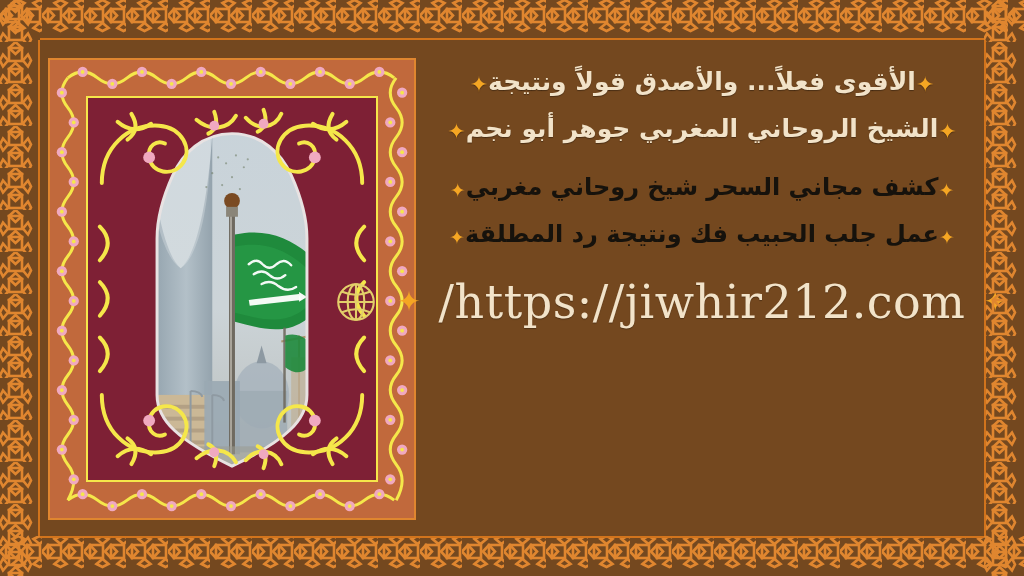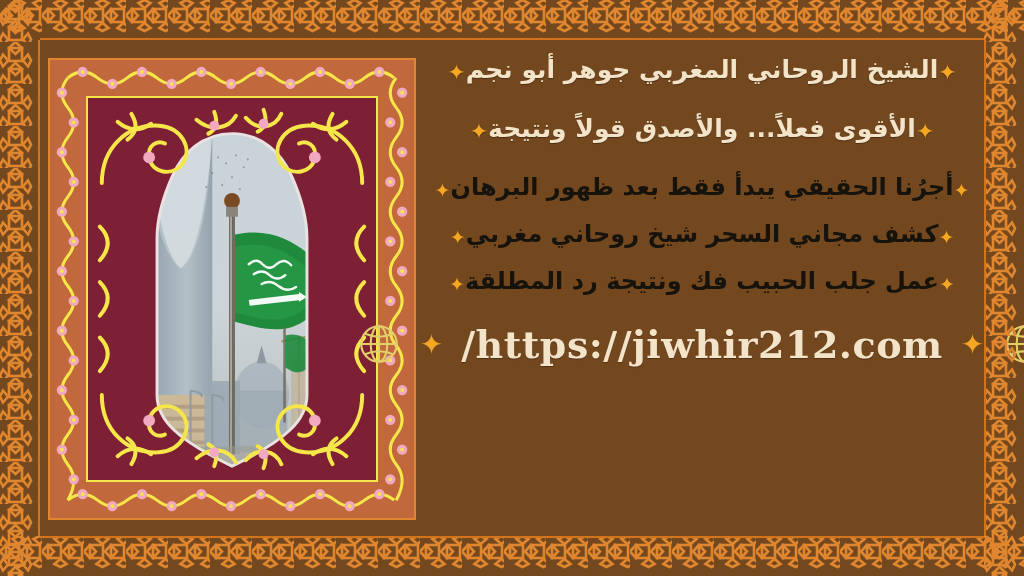--- a/index.html
+++ b/index.html
@@ -107,21 +107,21 @@
     margin-top:8px;
     width:100%;
     display:flex;align-items:center;justify-content:center;gap:18px;
     direction:ltr;
   }
   .globe{width:46px;height:46px;flex:0 0 auto;}
   .globe svg{display:block;width:100%;height:100%;}
   .urltext{
     color:#f2e3c9;
     font-family:"DejaVu Serif","Liberation Serif",serif;
-    font-size:38px;font-weight:bold;
+    font-size:46px;font-weight:normal;
     letter-spacing:.5px;
     text-shadow:0 1px 1px rgba(0,0,0,.3);
     white-space:nowrap;
   }
   .urlspark{color:#f5a623;font-size:28px;}
 </style>
 </head>
 <body>
 
 <div class="poster">
@@ -379,33 +379,30 @@
             <circle cx="178" cy="26" r="5"></circle>
           <circle cx="128" cy="358" r="5"></circle>
             <circle cx="178" cy="360" r="5"></circle>
         </g>
       </svg>
     </div>
   </div>
 
   <div class="content">
 
+    <div class="headline h2">
+      <span class="spark">✦</span><span>الأقوى فعلاً... والأصدق قولاً ونتيجة</span><span class="spark">✦</span>
+    </div>
+
     <div class="headline h1">
       <span class="spark">✦</span><span>الشيخ الروحاني المغربي جوهر أبو نجم</span><span class="spark">✦</span>
     </div>
 
-    <div class="headline h2">
-      <span class="spark">✦</span><span>الأقوى فعلاً... والأصدق قولاً ونتيجة</span><span class="spark">✦</span>
-    </div>
-
 
     <div class="bullets">
-      <div class="bline">
-        <span class="spark sm">✦</span><span>أجرُنا الحقيقي يبدأ فقط بعد ظهور البرهان</span><span class="spark sm">✦</span>
-      </div>
       <div class="bline">
         <span class="spark sm">✦</span><span>كشف مجاني السحر  شيخ روحاني مغربي</span><span class="spark sm">✦</span>
       </div>
       <div class="bline">
         <span class="spark sm">✦</span><span>عمل جلب الحبيب فك ونتيجة رد المطلقة</span><span class="spark sm">✦</span>
       </div>
     </div>
 
     <div class="urlrow">
       <span class="globe">

